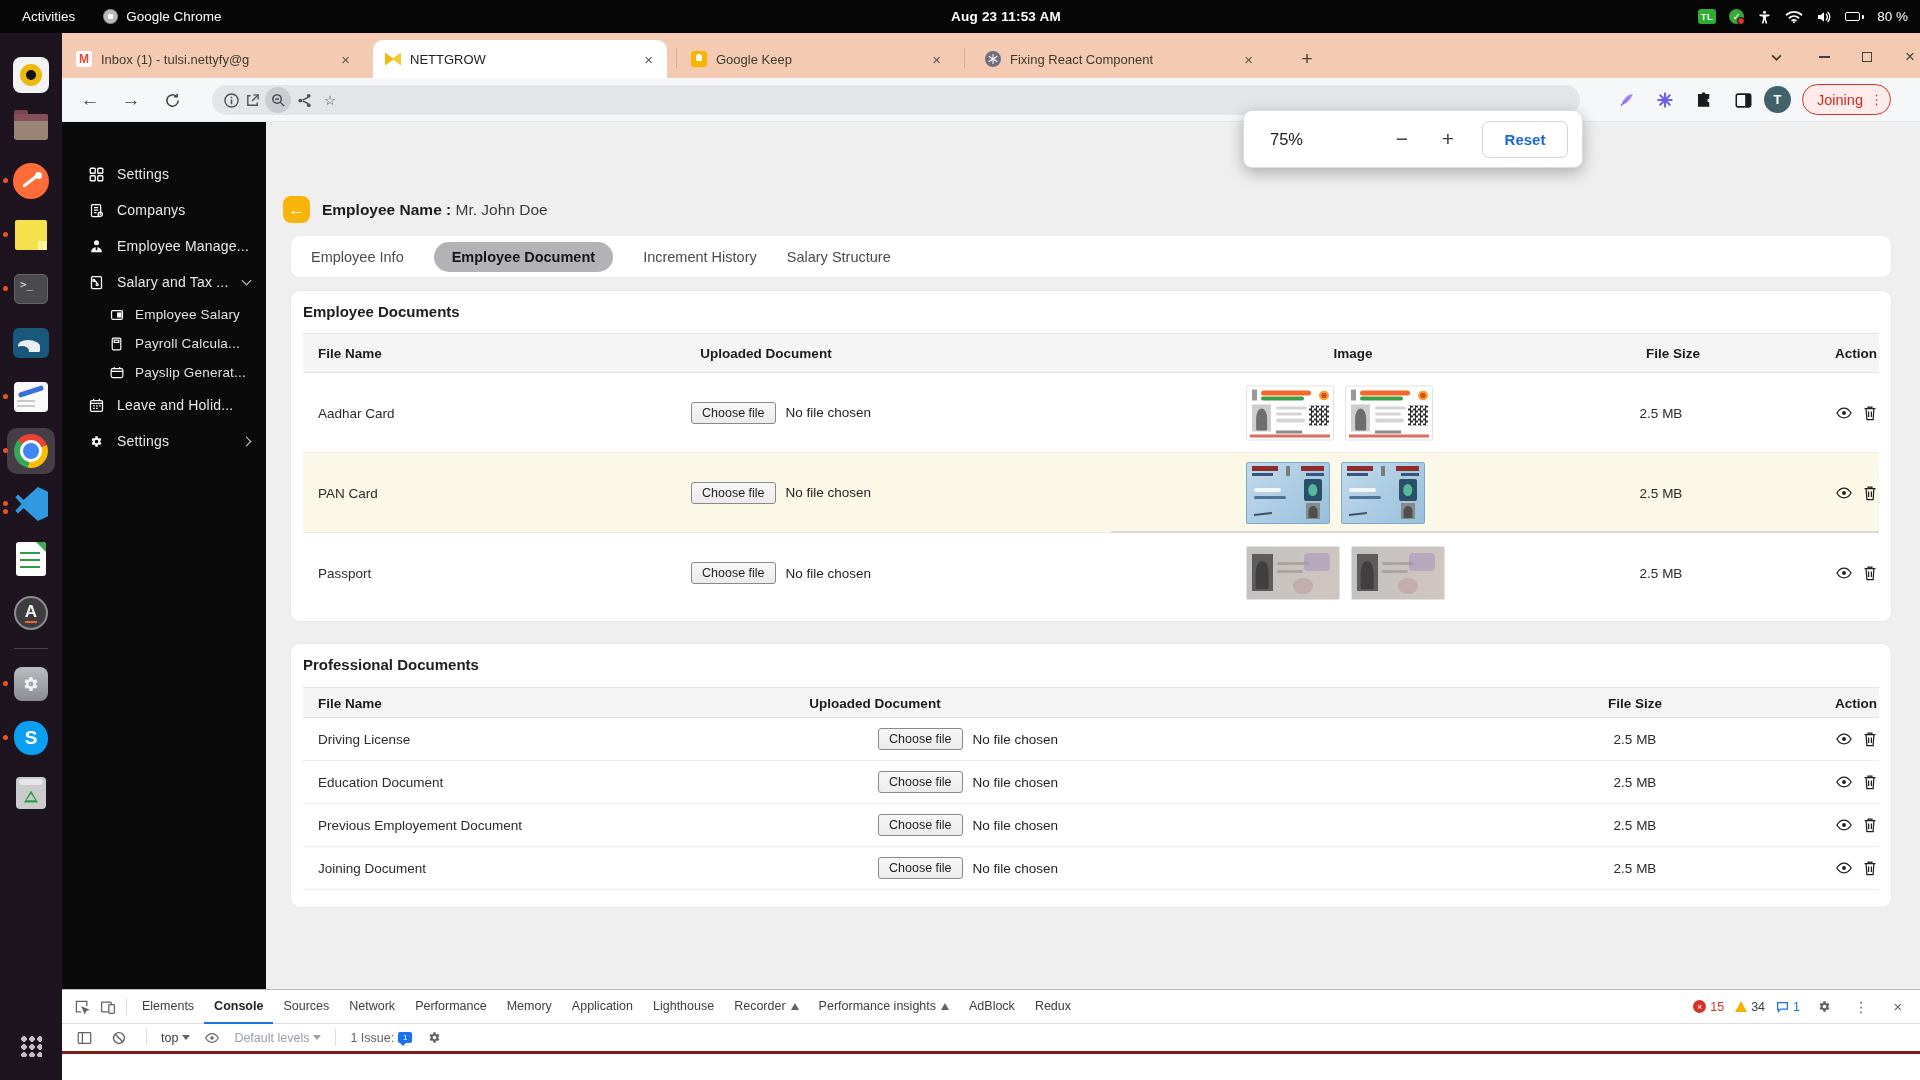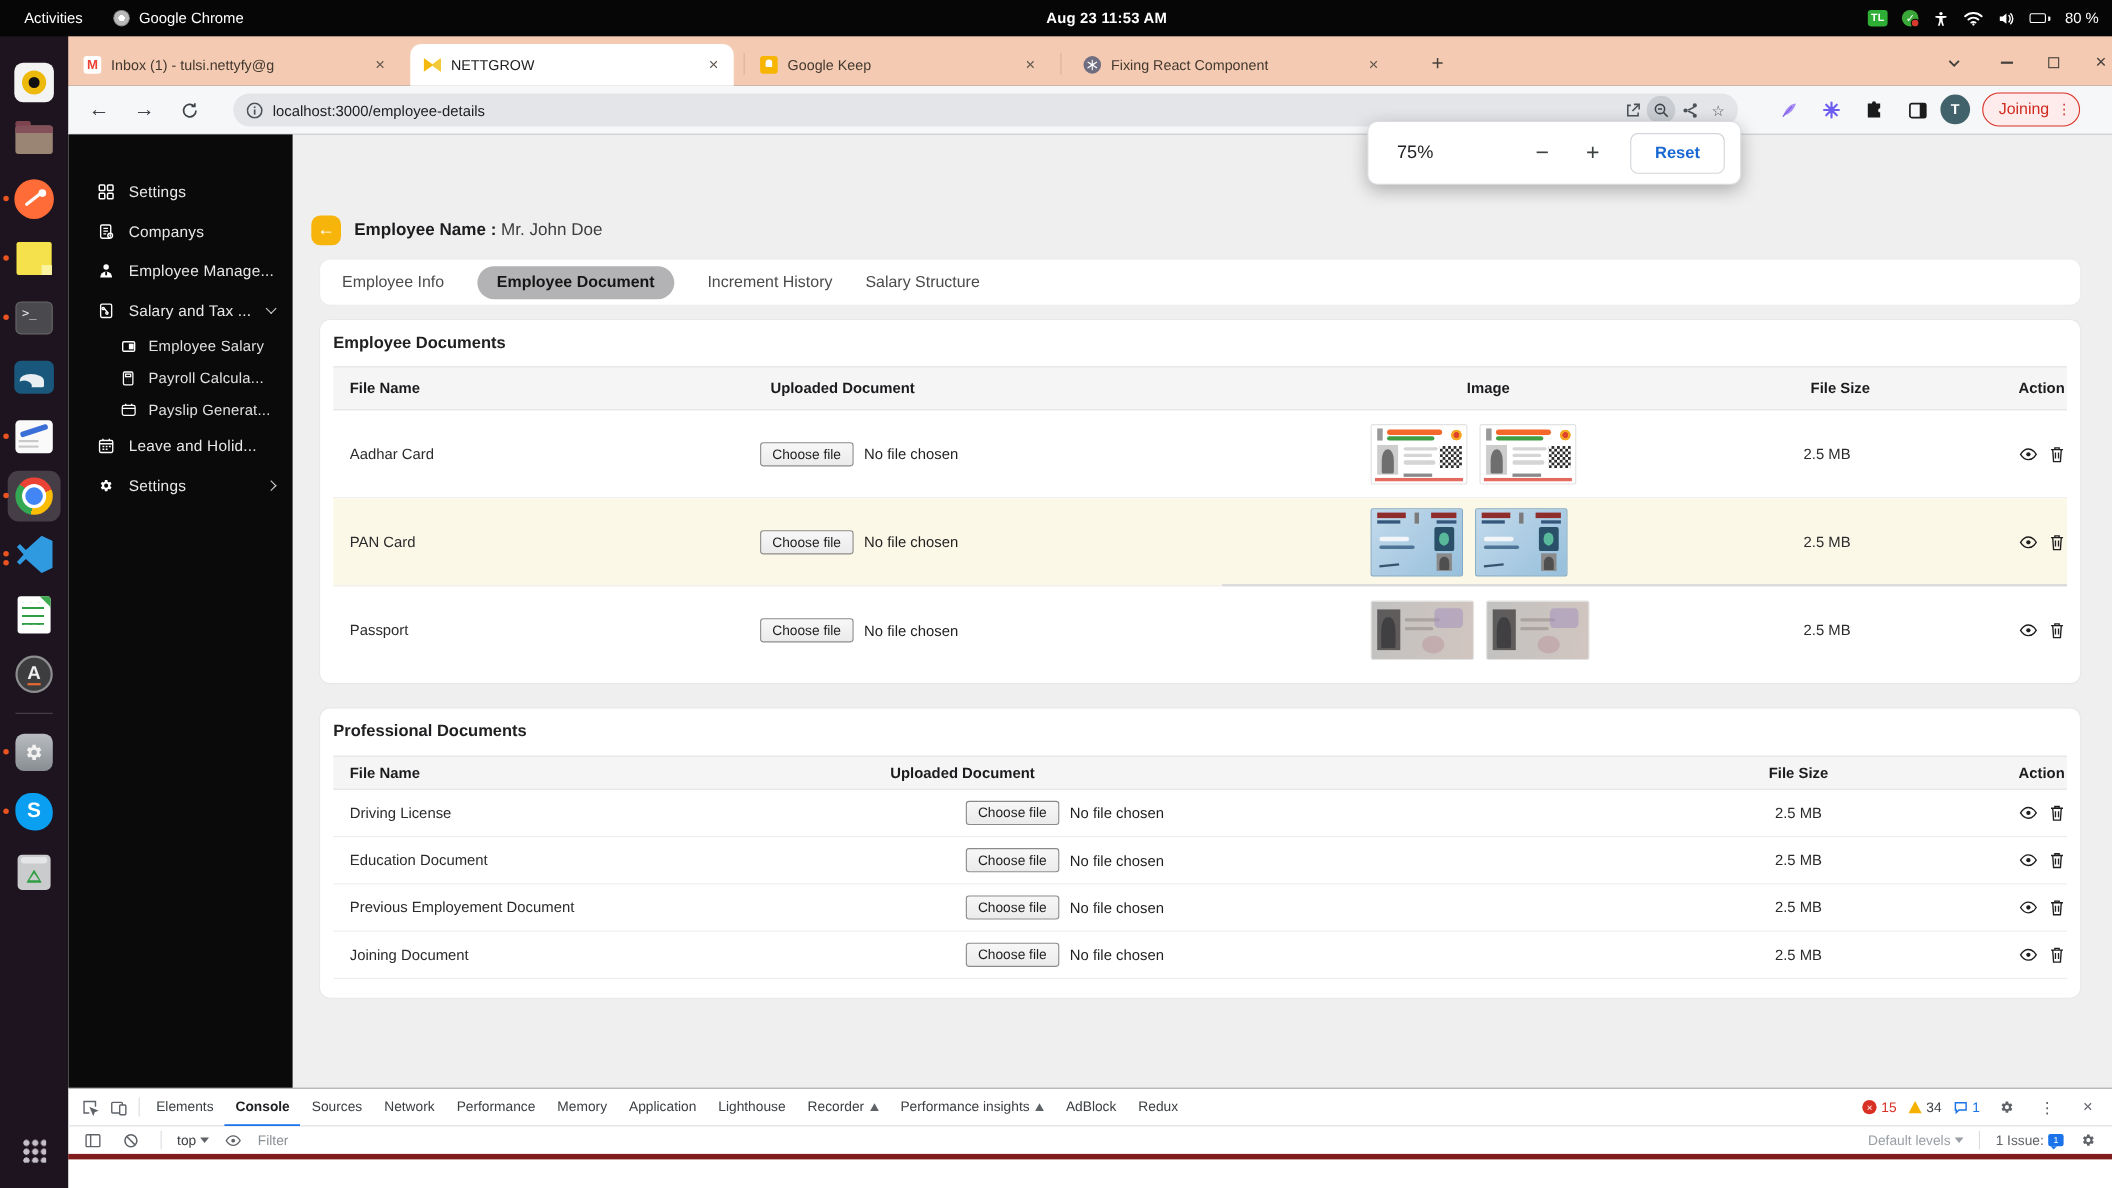--- a/index.html
+++ b/index.html
@@ -198,21 +198,21 @@
 .dt-vsep{width:1px;height:17px;background:#dadce0;margin:0 5px;flex:0 0 auto}
 .dt-tab{height:34px;line-height:33px;padding:0 10px;color:#3c4043;white-space:nowrap}
 .dt-tab.active{color:#202124;font-weight:600;box-shadow:inset 0 -2px 0 #1a73e8}
 .flag{display:inline-block;width:0;height:0;border-left:4px solid transparent;border-right:4px solid transparent;border-bottom:7px solid #5f6368;margin-left:5px}
 .dt-right{margin-left:auto;display:flex;align-items:center;gap:11px;padding-right:9px}
 .cnt{display:flex;align-items:center;gap:4px}
 .err-dot{width:13px;height:13px;border-radius:50%;background:#d93025;color:#fff;font-size:9px;display:flex;align-items:center;justify-content:center}
 .err-num{color:#d93025}
 .warn-tri{width:0;height:0;border-left:6px solid transparent;border-right:6px solid transparent;border-bottom:11px solid #f6b100}
 .blue{color:#1a73e8}
-.dt-row2{height:30px;display:flex;align-items:center;border-bottom:5px solid #7f1d1d;padding:0 9px;gap:9px}
+.dt-row2{height:30px;display:flex;align-items:center;border-bottom:3px solid #7f1d1d;padding:0 9px;gap:9px}
 .dd{display:flex;align-items:center;gap:4px;color:#3c4043}
 .caret{width:0;height:0;border-left:4px solid transparent;border-right:4px solid transparent;border-top:5px solid #5f6368}
 .filter-in{flex:1;border:none;outline:none;background:transparent;font-size:12.5px;color:#202124;font-family:inherit}
 .filter-in::placeholder{color:#8a9096}
 .lvl{color:#9aa0a6}
 .lvl .caret{border-top-color:#9aa0a6}
 .issue-badge{display:flex;align-items:center;gap:4px;color:#5f6368}
 .bub{width:14px;height:11px;background:#1a73e8;border-radius:2px;position:relative;color:#fff;font-size:8px;display:flex;align-items:center;justify-content:center}
 .bub::after{content:"";position:absolute;left:2px;bottom:-3px;border-left:3px solid transparent;border-right:3px solid transparent;border-top:3px solid #1a73e8}
 .dt-row3{height:26px;display:flex;align-items:center;gap:8px;padding:0 9px;color:#5f6368}
@@ -368,21 +368,20 @@
         <path d="M20 12a8 8 0 1 1-2.4-5.7"></path>
         <path d="M18.5 2.5v4.2h-4.2" fill="none"></path>
       </svg>
   </div>
   <div class="omnibox">
     <svg width="15" height="15" viewBox="0 0 16 16">
         <circle cx="8" cy="8" r="7" fill="none" stroke="#4c5257" stroke-width="1.5"></circle>
         <rect x="7.2" y="7" width="1.6" height="5" fill="#4c5257"></rect>
         <rect x="7.2" y="4" width="1.6" height="1.6" fill="#4c5257"></rect>
       </svg>
-    <span class="url">localhost:3000/employee-details</span>
     <span class="omni-ic">
         <svg width="15" height="15" viewBox="0 0 16 16" fill="none" stroke="#4c5257" stroke-width="1.5">
           <path d="M6 3H3v10h10v-3"></path>
           <path d="M9 2h5v5"></path>
           <path d="M14 2L7.5 8.5"></path>
         </svg>
       </span>
     <span class="omni-ic sel">
         <svg width="15" height="15" viewBox="0 0 16 16" fill="none" stroke="#3c4247" stroke-width="1.5">
           <circle cx="6.5" cy="6.5" r="4.5"></circle>
@@ -861,21 +860,20 @@
     <span class="dd">
         <span>top</span>
         <span class="caret"></span>
       </span>
     <span class="dt-ic">
         <svg width="16" height="12" viewBox="0 0 24 16" fill="none" stroke="#5f6368" stroke-width="1.7">
           <path d="M12 1.5C6.5 1.5 2.5 8 2.5 8s4 6.5 9.5 6.5S21.5 8 21.5 8 17.5 1.5 12 1.5z"></path>
           <circle cx="12" cy="8" r="2.6" fill="#5f6368" stroke="none"></circle>
         </svg>
       </span>
-    <input class="filter-in" placeholder="Filter" style="">
     <span class="dd lvl">
         <span>Default levels</span>
         <span class="caret"></span>
       </span>
     <span class="dt-vsep"></span>
     <span class="issue-badge">
         <span>1 Issue:</span>
         <span class="bub">1</span>
       </span>
     <span class="dt-ic">

